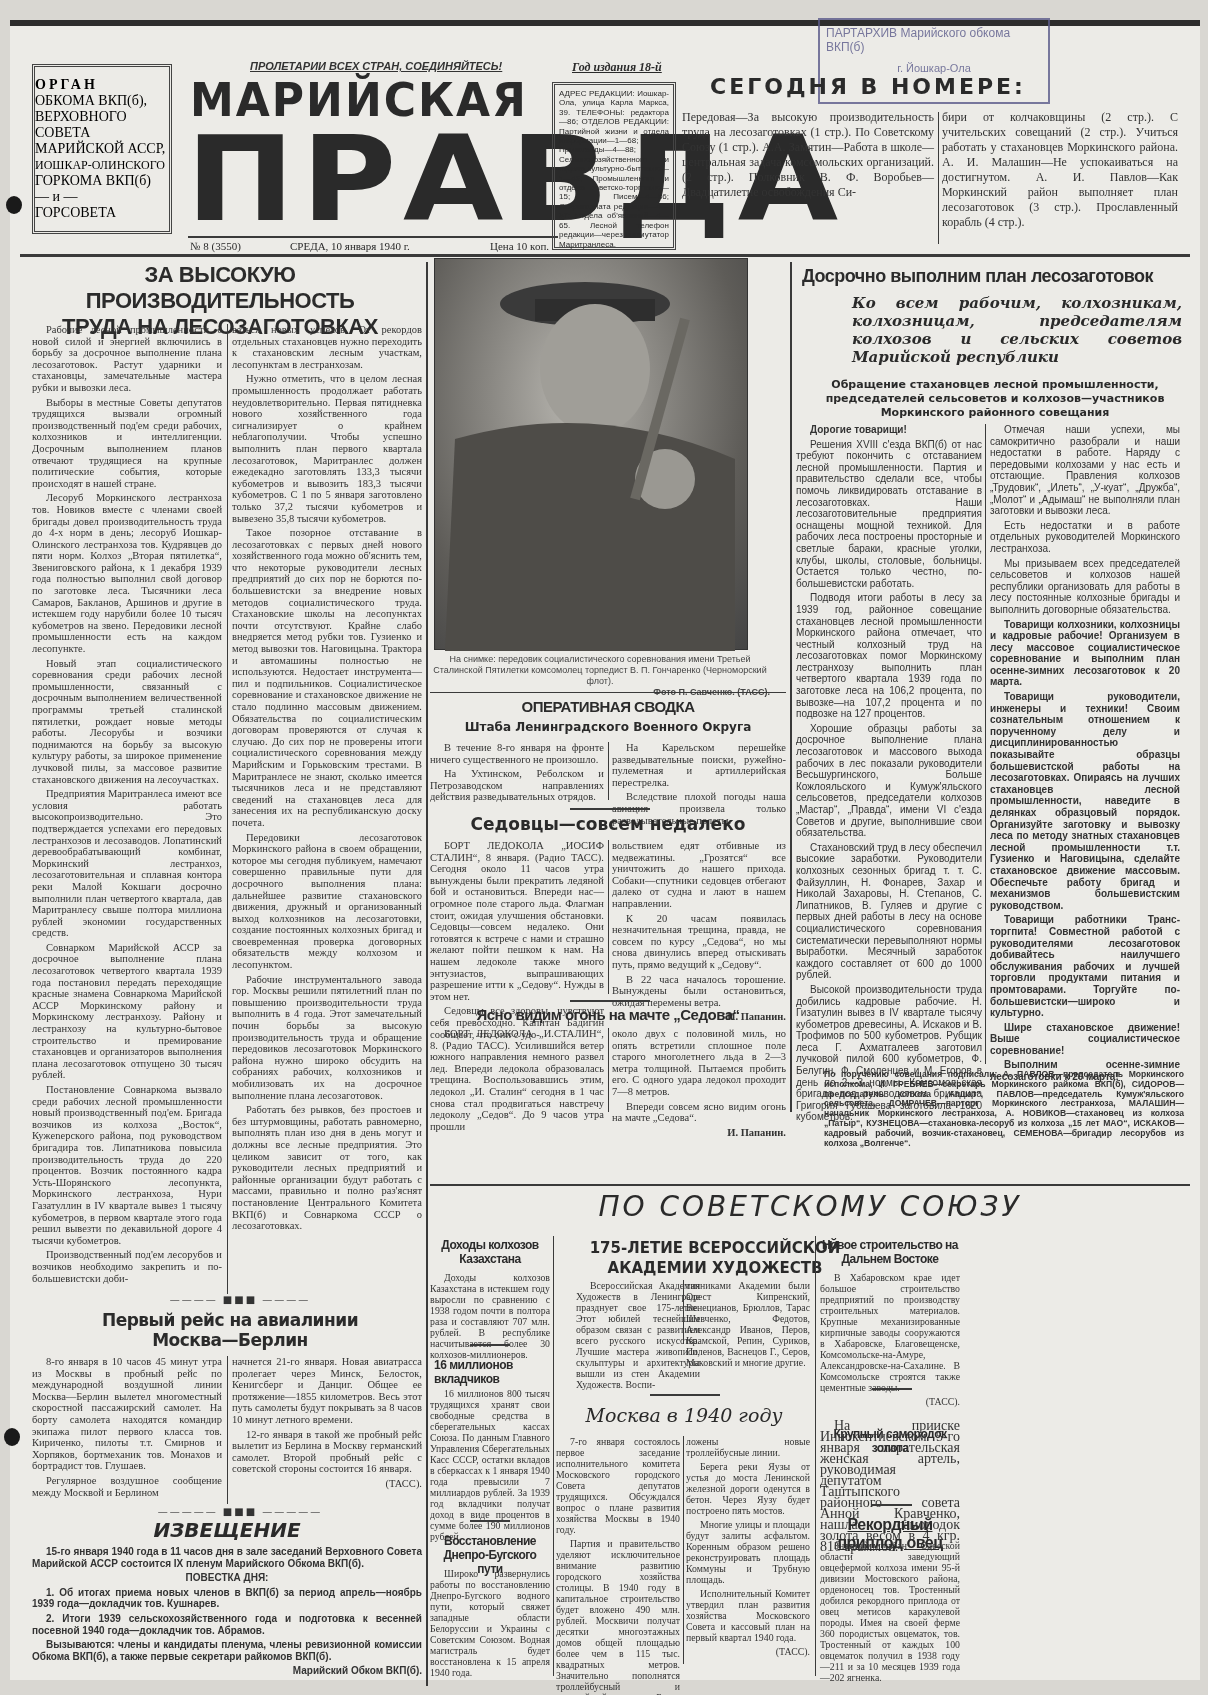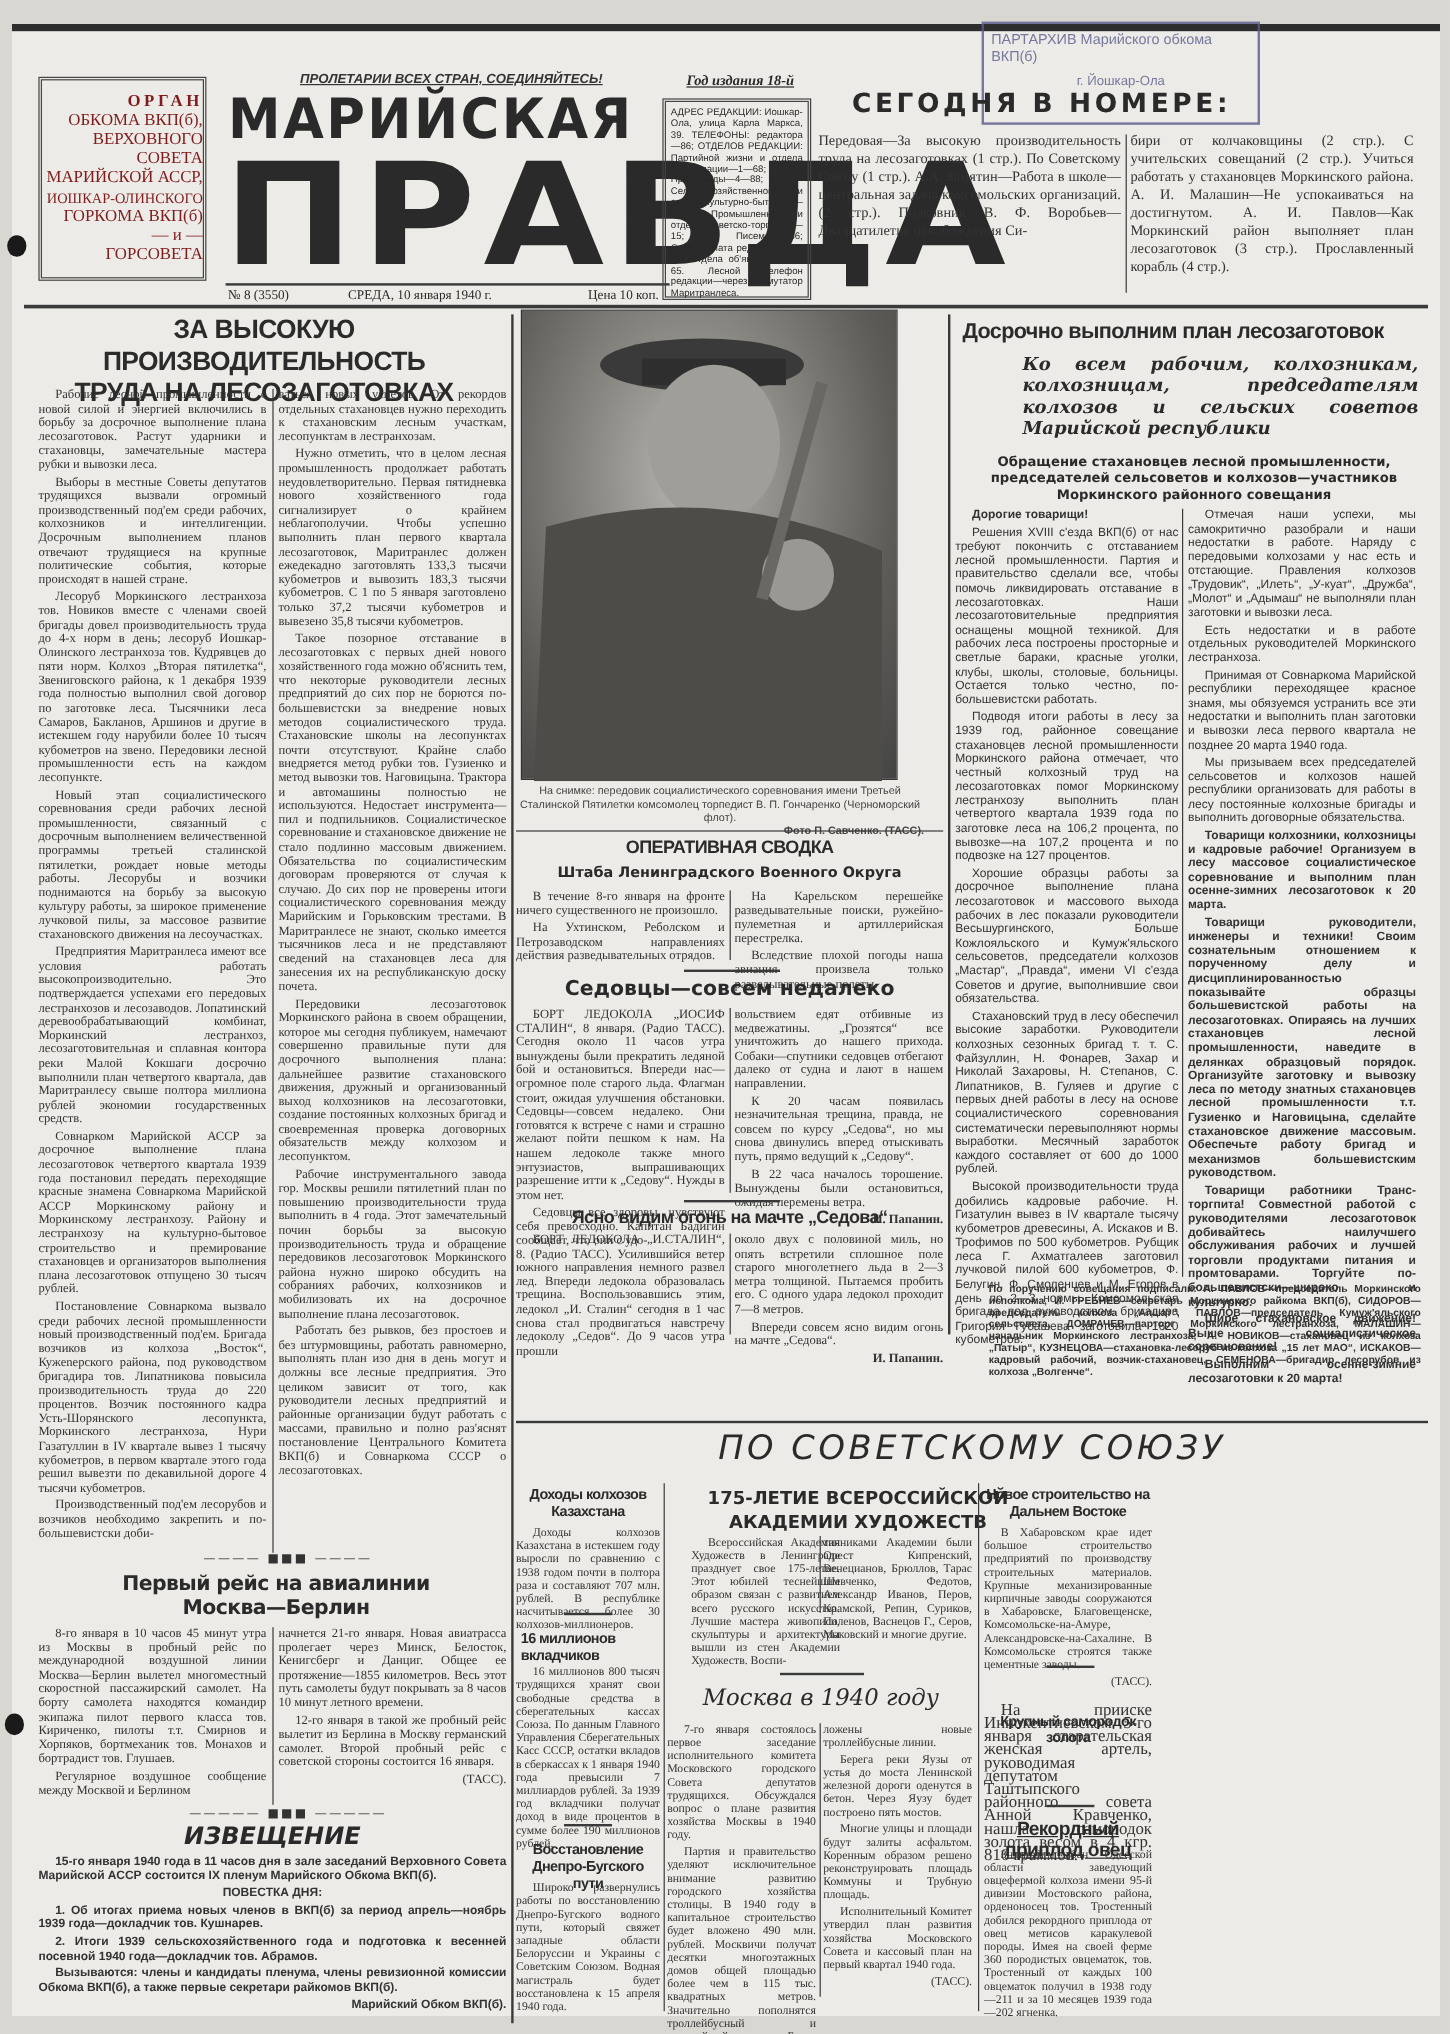--- a/index.html
+++ b/index.html
@@ -7,21 +7,21 @@
   body { font-family: "DejaVu Serif", serif; color: #2a2a2a; position: relative; }
   .page { position: absolute; left: 10px; top: 20px; width: 1190px; height: 1660px; background: #ecebe7; border-top: 6px solid #2d2d2d; }
   .abs { position: absolute; }
   .txt { font-size: 10.5px; line-height: 11.6px; text-align: justify; font-family: "Liberation Serif", serif; color: #333; }
   .txt p { text-indent: 14px; margin-bottom: 3px; }
   .cond { font-family: "Liberation Sans", sans-serif; font-weight: bold; letter-spacing: -0.5px; color: #2b2b2b; }
   .vrule { position: absolute; width: 2px; background: #3a3a3a; }
   .hrule { position: absolute; height: 2px; background: #3a3a3a; }
   .center { text-align: center; }
   .head-box { border: 3px double #444; }
-  .organ { font-family: "Liberation Serif", serif; font-size: 14px; line-height: 16px; text-align: right; color: #7f1d1d; }
+  .organ { font-family: "Liberation Serif", serif; font-size: 14px; line-height: 16px; text-align: left; color: #000000; }
   .title1 { font-family: "DejaVu Sans", sans-serif; font-weight: 900; font-size: 44px; letter-spacing: 2px; color: #2a2a2a; transform: scaleY(1.05); }
   .title2 { font-family: "DejaVu Sans", sans-serif; font-weight: 900; font-size: 118px; letter-spacing: 6px; color: #2a2a2a; line-height: 110px; transform: scaleX(1.1); transform-origin: left; }
   .stamp { border: 2px solid #5a5a8a; color: #5a5a8a; font-family: "Liberation Sans", sans-serif; }
   .photo { background: radial-gradient(ellipse at 45% 35%, #b8b6b0 0%, #8a8883 35%, #5e5c58 70%, #444 100%); border: 1px solid #333; }
   .caption { font-size: 9px; line-height: 11px; font-family: "Liberation Sans", sans-serif; color: #444; }
   .sig { font-size: 9.5px; line-height: 10.6px; font-family: "Liberation Sans", sans-serif; font-weight: bold; color: #333; text-align: justify; }
   .orn { text-align: center; font-size: 10px; color: #333; letter-spacing: 2px; }
   .hole { position: absolute; background: #1a1a1a; border-radius: 50%; }
 </style>
 </head>
@@ -177,21 +177,20 @@
     <p>Решения XVIII с'езда ВКП(б) от нас требуют покончить с отставанием лесной промышленности. Партия и правительство сделали все, чтобы помочь ликвидировать отставание в лесозаготовках. Наши лесозаготовительные предприятия оснащены мощной техникой. Для рабочих леса построены просторные и светлые бараки, красные уголки, клубы, школы, столовые, больницы. Остается только честно, по-большевистски работать.</p>
     <p>Подводя итоги работы в лесу за 1939 год, районное совещание стахановцев лесной промышленности Моркинского района отмечает, что честный колхозный труд на лесозаготовках помог Моркинскому лестранхозу выполнить план четвертого квартала 1939 года по заготовке леса на 106,2 процента, по вывозке—на 107,2 процента и по подвозке на 127 процентов.</p>
     <p>Хорошие образцы работы за досрочное выполнение плана лесозаготовок и массового выхода рабочих в лес показали руководители Весьшургинского, Больше Кожлояльского и Кумуж'яльского сельсоветов, председатели колхозов „Мастар“, „Правда“, имени VI с'езда Советов и другие, выполнившие свои обязательства.</p>
     <p>Стахановский труд в лесу обеспечил высокие заработки. Руководители колхозных сезонных бригад т. т. С. Файзуллин, Н. Фонарев, Захар и Николай Захаровы, Н. Степанов, С. Липатников, В. Гуляев и другие с первых дней работы в лесу на основе социалистического соревнования систематически перевыполняют нормы выработки. Месячный заработок каждого составляет от 600 до 1000 рублей.</p>
     <p>Высокой производительности труда добились кадровые рабочие. Н. Гизатулин вывез в IV квартале тысячу кубометров древесины, А. Искаков и В. Трофимов по 500 кубометров. Рубщик леса Г. Ахматгалеев заготовил лучковой пилой 600 кубометров, Ф. Белугин, Ф. Смоленцев и М. Егоров в день по 2—3 нормы. Комсомольская бригада под руководством бригадира Григория Губашева заготовила 1620 кубометров.</p>
   </div>
   <div class="vrule" style="left:975px;top:398px;height:640px;width:1px;"></div>
   <div class="abs txt" style="left:980px;top:398px;width:190px;font-family:'Liberation Sans',sans-serif;font-size:10px;">
     <p>Отмечая наши успехи, мы самокритично разобрали и наши недостатки в работе. Наряду с передовыми колхозами у нас есть и отстающие. Правления колхозов „Трудовик“, „Илеть“, „У-куат“, „Дружба“, „Молот“ и „Адымаш“ не выполняли план заготовки и вывозки леса.</p>
     <p>Есть недостатки и в работе отдельных руководителей Моркинского лестранхоза.</p>
-    <p>Принимая от Совнаркома Марийской республики переходящее красное знамя, мы обязуемся устранить все эти недостатки и выполнить план заготовки и вывозки леса первого квартала не позднее 20 марта 1940 года.</p>
     <p>Мы призываем всех председателей сельсоветов и колхозов нашей республики организовать для работы в лесу постоянные колхозные бригады и выполнить договорные обязательства.</p>
     <p style="font-weight:bold">Товарищи колхозники, колхозницы и кадровые рабочие! Организуем в лесу массовое социалистическое соревнование и выполним план осенне-зимних лесозаготовок к 20 марта.</p>
     <p style="font-weight:bold">Товарищи руководители, инженеры и техники! Своим сознательным отношением к порученному делу и дисциплинированностью показывайте образцы большевистской работы на лесозаготовках. Опираясь на лучших стахановцев лесной промышленности, наведите в делянках образцовый порядок. Организуйте заготовку и вывозку леса по методу знатных стахановцев лесной промышленности т.т. Гузиенко и Наговицына, сделайте стахановское движение массовым. Обеспечьте работу бригад и механизмов большевистским руководством.</p>
     <p style="font-weight:bold">Товарищи работники Транс-торгпита! Совместной работой с руководителями лесозаготовок добивайтесь наилучшего обслуживания рабочих и лучшей торговли продуктами питания и промтоварами. Торгуйте по-большевистски—широко и культурно.</p>
     <p style="font-weight:bold">Шире стахановское движение! Выше социалистическое соревнование!</p>
     <p style="font-weight:bold">Выполним осенне-зимние лесозаготовки к 20 марта!</p>
   </div>
   <div class="abs sig" style="left:814px;top:1044px;width:360px;font-size:8.6px;line-height:9.8px;">По поручению совещания подписали: А. ПАВЛОВ—председатель Моркинского исполкома, И. ГРЕБНЕВ—секретарь Моркинского райкома ВКП(б), СИДОРОВ—председатель колхоза „Апшат“, ПАВЛОВ—председатель Кумуж'яльского сельсовета, ДОМРАЧЕВ—парторг Моркинского лестранхоза, МАЛАШИН—начальник Моркинского лестранхоза, А. НОВИКОВ—стахановец из колхоза „Патыр“, КУЗНЕЦОВА—стахановка-лесоруб из колхоза „15 лет МАО“, ИСКАКОВ—кадровый рабочий, возчик-стахановец, СЕМЕНОВА—бригадир лесорубов из колхоза „Волгенче“.</div>
 
   <div class="hrule" style="left:420px;top:1158px;width:760px;"></div>

